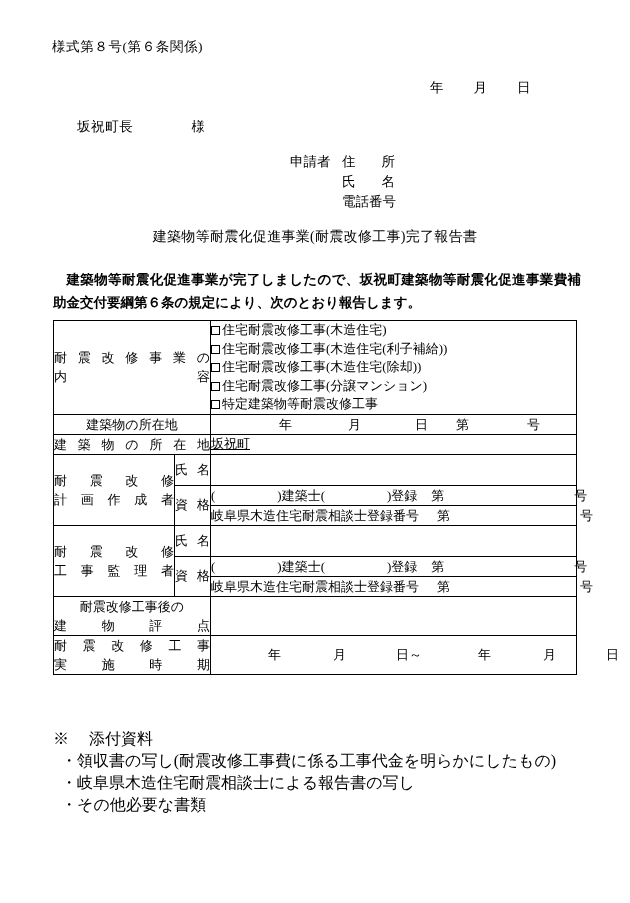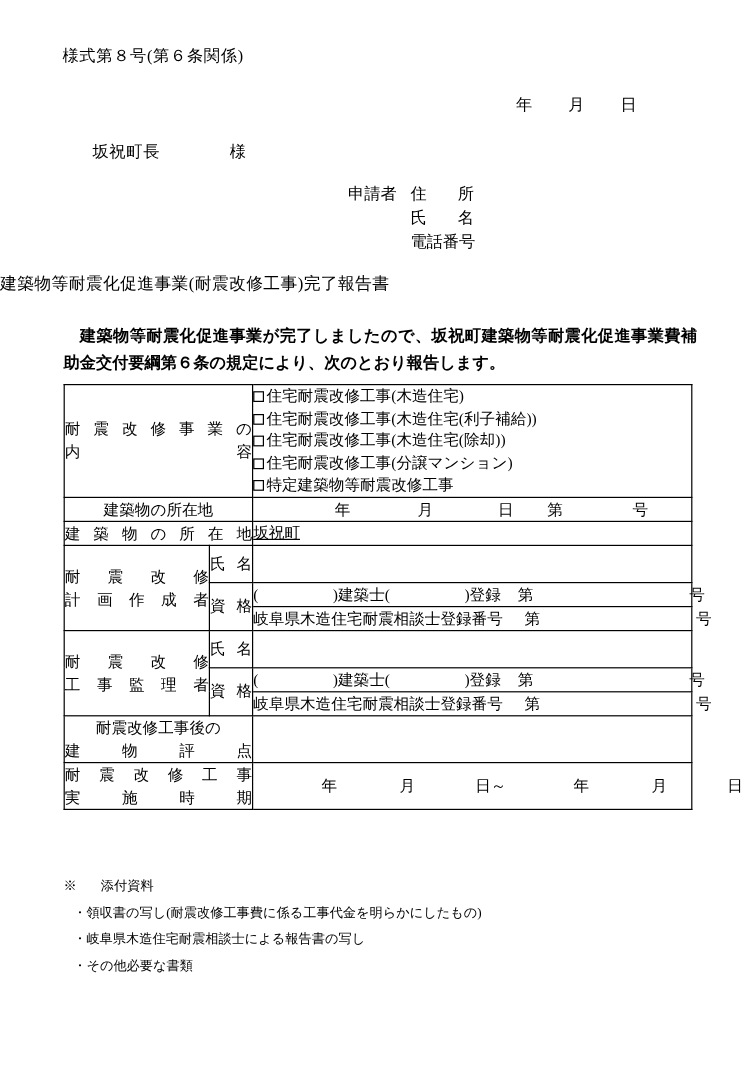--- a/index.html
+++ b/index.html
@@ -63,20 +63,21 @@
   .applicant .rowline { display: block; }
   .applicant .who { display: inline-block; width: 52px; }
   .applicant .pad  { display: inline-block; width: 52px; }
   .applicant .sp2  { display: inline-block; width: 26px; }
 
   .doc-title {
     position: absolute;
     left: 0;
     top: 228px;
     width: 630px;
+    text-align: center;
     font-size: 14px;
     letter-spacing: 0.3px;
     white-space: nowrap;
   }
 
   .intro {
     position: absolute;
     left: 53px;
     top: 268px;
     width: 528px;
@@ -191,21 +192,21 @@
   .reg-line .r2 { display: inline-block; width: 130px; }
 
   .blank-tall { height: 30px; }
 
   
   .notes {
     position: absolute;
     left: 53px;
     top: 728px;
     width: 528px;
-    font-size: 11px;
+    font-size: 16px;
   }
   .notes-head { white-space: nowrap; line-height: 22px; }
   .notes-head .nsp { display: inline-block; width: 20px; }
   .notes-list { margin: 0; padding: 0; list-style: none; }
   .notes-list li {
     white-space: nowrap;
     line-height: 22px;
     padding-left: 18px;
     text-indent: -10px;
   }

